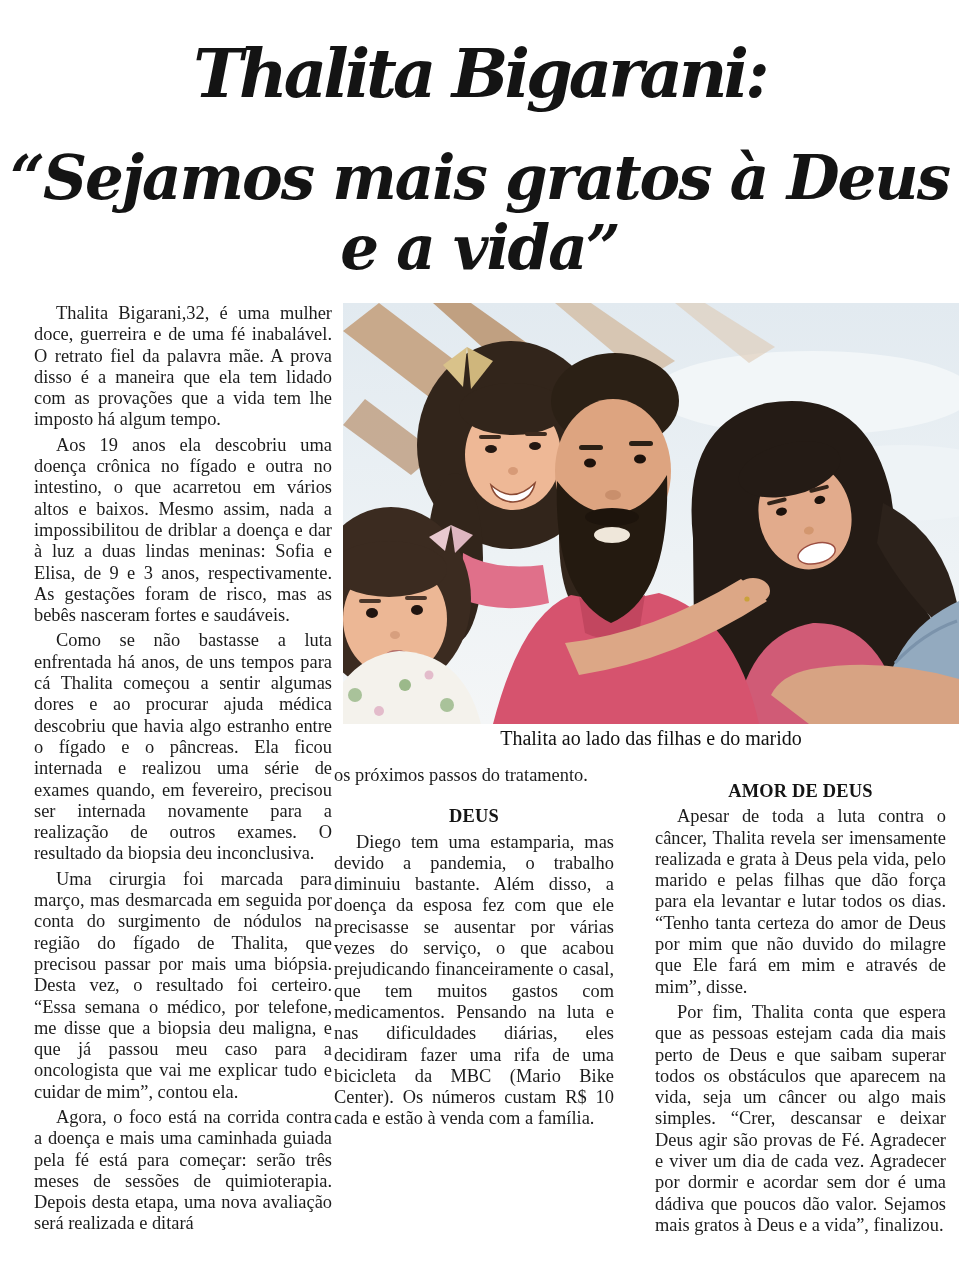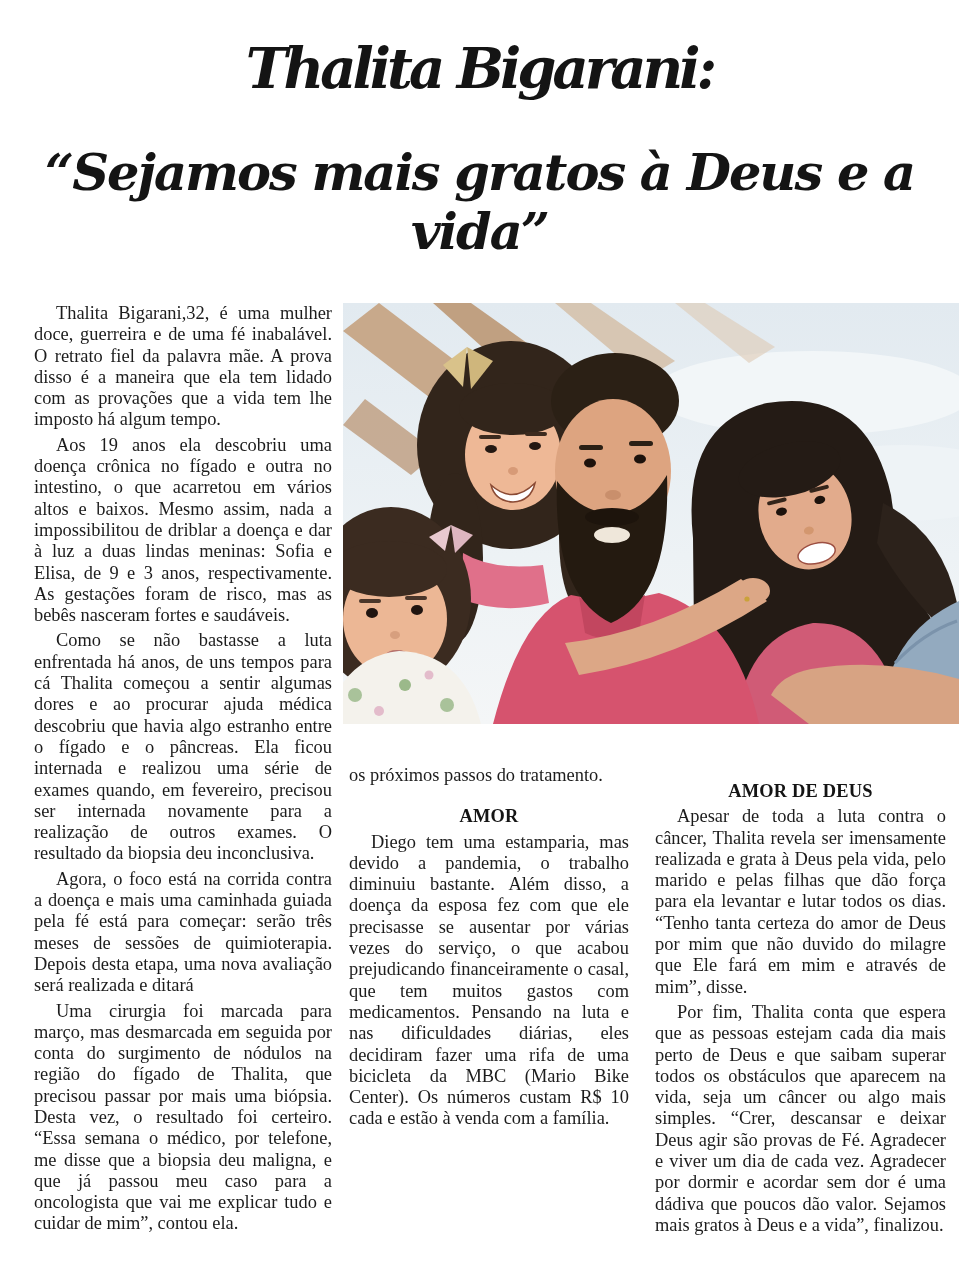--- a/index.html
+++ b/index.html
@@ -7,26 +7,26 @@
   body {
     width:959px; height:1280px; position:relative; overflow:hidden;
     background:#ffffff; font-family:"Liberation Serif", serif;
   }
   .page { position:absolute; inset:0; background:#ffffff; color:#1d1d1d; }
 
   
   .headline-1 {
     position:absolute; top:40px; left:0; width:100%; text-align:center;
     font-family:"DejaVu Serif", serif; font-style:italic; font-weight:bold;
-    font-size:56px; line-height:1.0; letter-spacing:-4px; color:#141414;
+    font-size:67px; line-height:1.0; letter-spacing:-4px; color:#141414;
   }
   .headline-2 {
     position:absolute; top:143px; left:0; width:100%; text-align:center;
     font-family:"DejaVu Serif", serif; font-style:italic; font-weight:bold;
-    font-size:51px; line-height:1.15; letter-spacing:-2px; color:#141414;
+    font-size:61px; line-height:1.15; letter-spacing:-2px; color:#141414;
   }
   .subtitle {
     position:absolute; top:221px; left:40px; width:879px; text-align:center;
     font-family:"DejaVu Serif", serif; font-size:27px; line-height:31px;
     color:#3b3b3b; letter-spacing:0.2px;
   }
 
   
   .photo-frame {
     position:absolute; left:343px; top:303px; width:616px; height:421px;
@@ -37,21 +37,21 @@
     font-family:"Liberation Serif", serif; font-size:20px; color:#101010;
   }
 
   
   .col {
     position:absolute; font-family:"Liberation Serif", serif;
     font-size:18.4px; line-height:21.3px; text-align:justify; color:#1c1c1c;
   }
   .col p { text-indent:22px; margin:4px; }
   .col-1 { left:30px;  top:299px; width:306px; height:940px; }
-  .col-2 { left:345px; top:761px; width:288px; }
+  .col-2 { left:330px; top:761px; width:288px; }
   .col-3 { left:651px; top:761px; width:299px; }
   .col-2 .lead p:first-child { text-indent:0; } 
   .section-header {
     text-align:center; font-weight:bold; font-size:18.4px;
     line-height:21.3px; color:#141414; letter-spacing:0.2px;margin-top:20px;
   }
 </style>
 </head>
 <body>
 
@@ -155,34 +155,35 @@
         <circle cx="12" cy="392" r="7" fill="#a9c29a"></circle>
         <circle cx="62" cy="382" r="6" fill="#9bb98a"></circle>
         <circle cx="104" cy="402" r="7" fill="#a9c29a"></circle>
         <circle cx="36" cy="408" r="5" fill="#e3bccb"></circle>
         <circle cx="86" cy="372" r="4.5" fill="#e3bccb"></circle>
       </g>
 
       <path d="M616,421 L616,376 Q540,354 468,366 Q438,372 428,392 L466,421 Z" fill="#d7a383"></path>
     </svg>
   </div>
+  <div class="photo-caption">Thalita ao lado das filhas e do marido</div>
 
   <div class="col col-1">
       <p>Thalita Bigarani,32, é uma mulher doce, guerreira e de uma fé inabalável. O retrato fiel da palavra mãe. A prova disso é a maneira que ela tem lidado com as provações que a vida tem lhe imposto há algum tempo.</p>
       <p>Aos 19 anos ela descobriu uma doença crônica no fígado e outra no intestino, o que acarretou em vários altos e baixos. Mesmo assim, nada a impossibilitou de driblar a doença e dar à luz a duas lindas meninas: Sofia e Elisa, de 9 e 3 anos, respectivamente. As gestações foram de risco, mas as bebês nasceram fortes e saudáveis.</p>
       <p>Como se não bastasse a luta enfrentada há anos, de uns tempos para cá Thalita começou a sentir algumas dores e ao procurar ajuda médica descobriu que havia algo estranho entre o fígado e o pâncreas. Ela ficou internada e realizou uma série de exames quando, em fevereiro, precisou ser internada novamente para a realização de outros exames. O resultado da biopsia deu inconclusiva.</p>
+      <p>Uma cirurgia foi marcada para março, mas desmarcada em seguida por conta do surgimento de nódulos na região do fígado de Thalita, que precisou passar por mais uma biópsia. Desta vez, o resultado foi certeiro. “Essa semana o médico, por telefone, me disse que a biopsia deu maligna, e que já passou meu caso para a oncologista que vai me explicar tudo e cuidar de mim”, contou ela.</p>
       <p>Agora, o foco está na corrida contra a doença e mais uma caminhada guiada pela fé está para começar: serão três meses de sessões de quimioterapia. Depois desta etapa, uma nova avaliação será realizada e ditará</p>
-      <p>Uma cirurgia foi marcada para março, mas desmarcada em seguida por conta do surgimento de nódulos na região do fígado de Thalita, que precisou passar por mais uma biópsia. Desta vez, o resultado foi certeiro. “Essa semana o médico, por telefone, me disse que a biopsia deu maligna, e que já passou meu caso para a oncologista que vai me explicar tudo e cuidar de mim”, contou ela.</p>
     </div>
 
   <div class="col col-2">
     <div class="lead">
         <p>os próximos passos do tratamento.</p>
       </div>
-    <h3 class="section-header">AMOR</h3>
+    <h3 class="section-header">DEUS</h3>
     <div>
         <p>Diego tem uma estamparia, mas devido a pandemia, o trabalho diminuiu bastante. Além disso, a doença da esposa fez com que ele precisasse se ausentar por várias vezes do serviço, o que acabou prejudicando financeiramente o casal, que tem muitos gastos com medicamentos. Pensando na luta e nas dificuldades diárias, eles decidiram fazer uma rifa de uma bicicleta da MBC (Mario Bike Center). Os números custam R$ 10 cada e estão à venda com a família.</p>
       </div>
   </div>
 
   <div class="col col-3">
     <h3 class="section-header">AMOR DE DEUS</h3>
     <div>
         <p>Apesar de toda a luta contra o câncer, Thalita revela ser imensamente realizada e grata à Deus pela vida, pelo marido e pelas filhas que dão força para ela levantar e lutar todos os dias.  “Tenho tanta certeza do amor de Deus por mim que não duvido do milagre que Ele fará em mim e através de mim”, disse.</p>
         <p>Por fim, Thalita conta que espera que as pessoas estejam cada dia mais perto de Deus e que saibam superar todos os obstáculos que aparecem na vida, seja um câncer ou algo mais simples. “Crer, descansar e deixar Deus agir são provas de Fé. Agradecer e viver um dia de cada vez.  Agradecer por dormir e acordar sem dor é uma dádiva que poucos dão valor. Sejamos mais gratos à Deus e a vida”, finalizou.</p>

